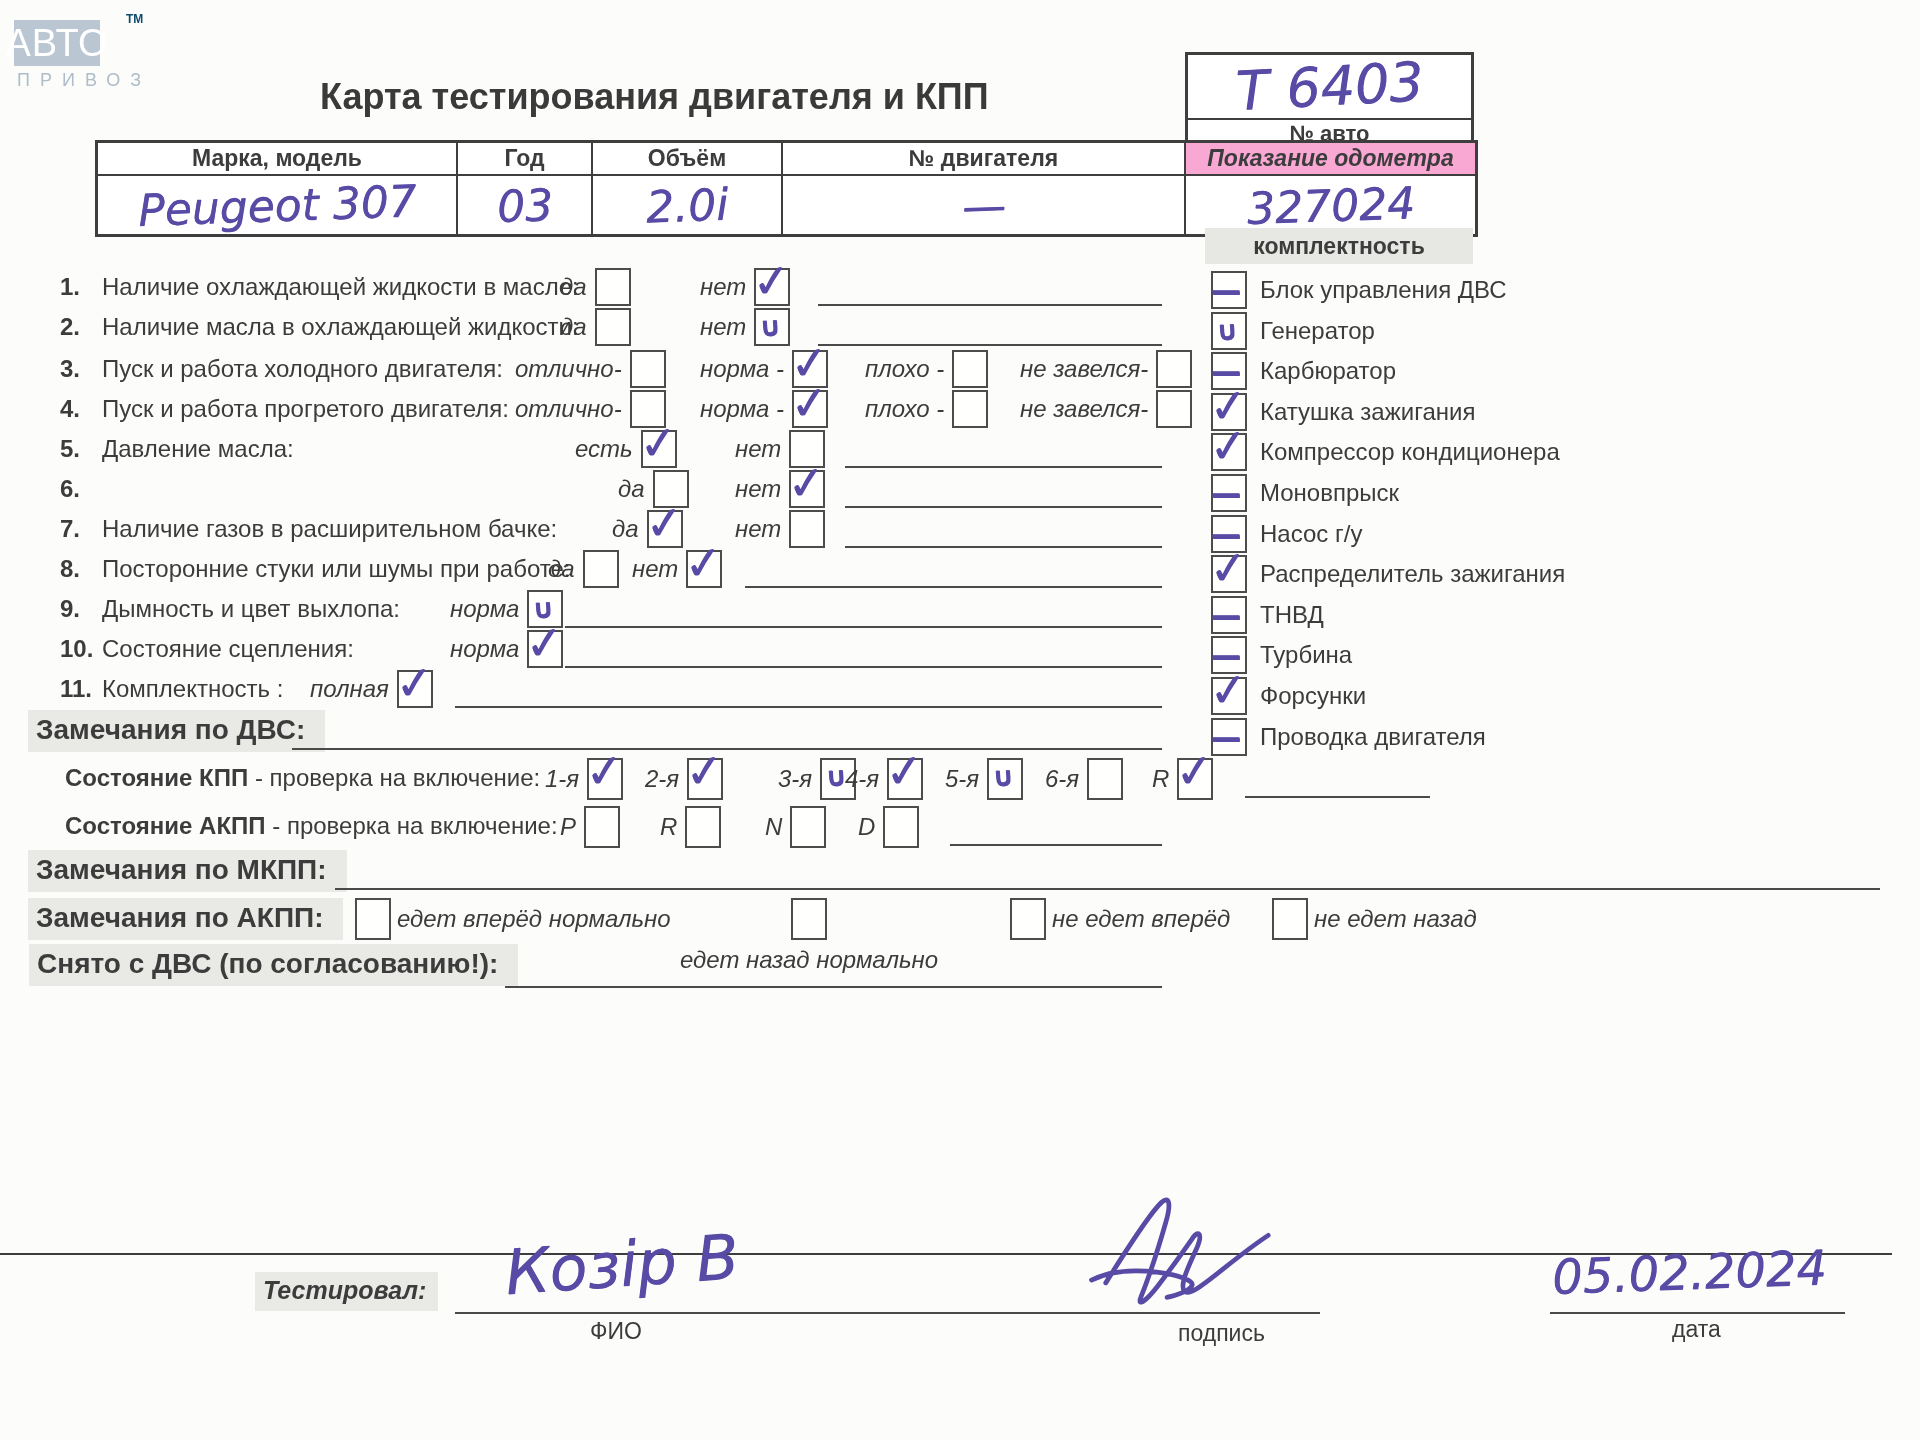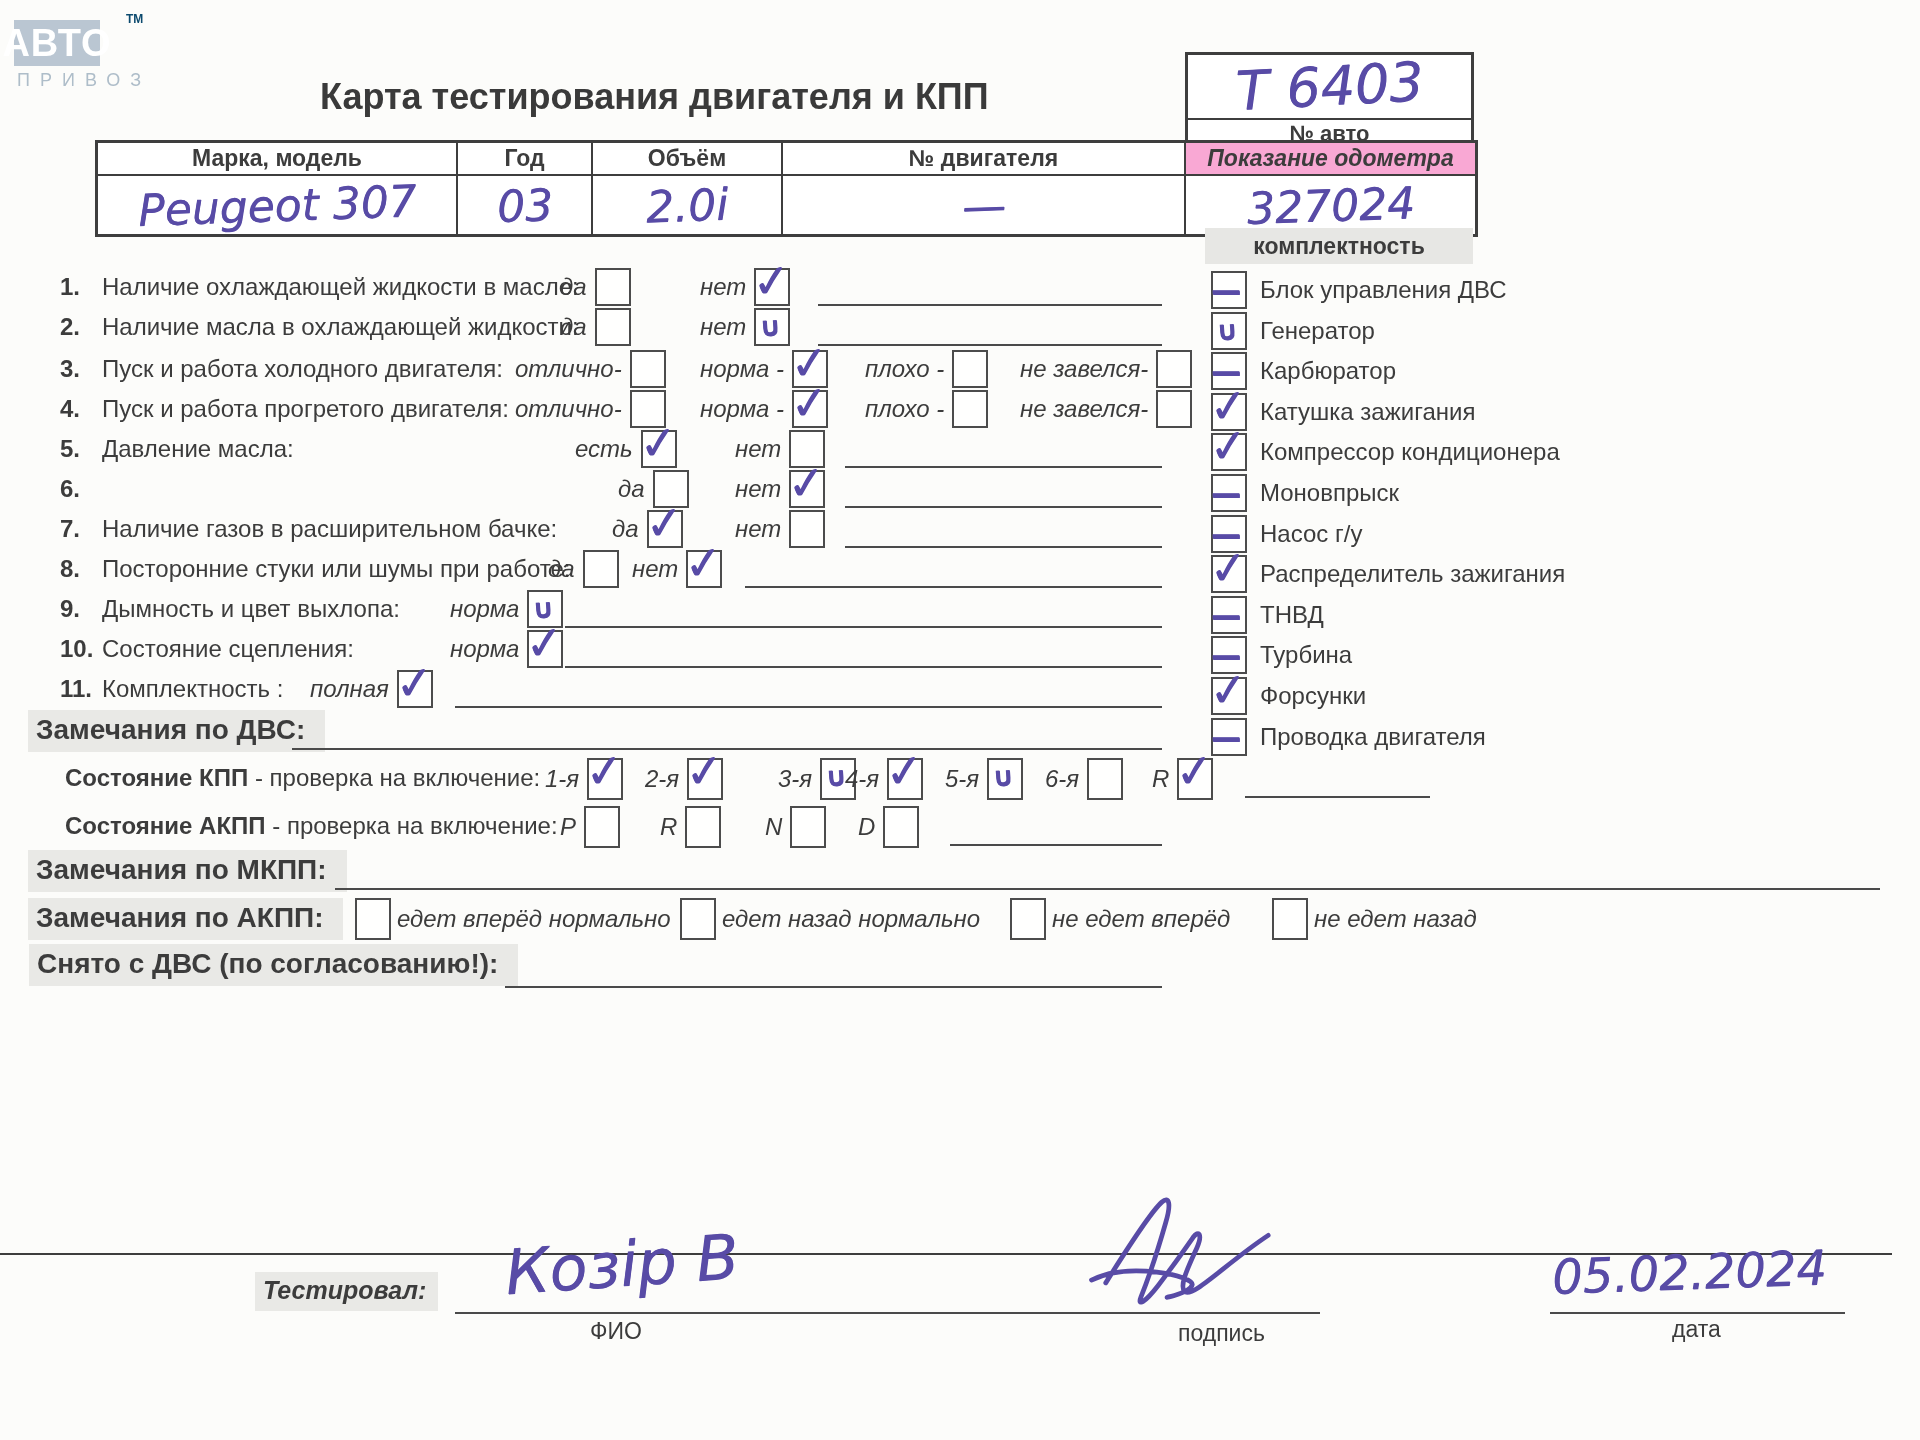--- a/index.html
+++ b/index.html
@@ -1,21 +1,21 @@
 <!DOCTYPE html>
 <html><head>
 <meta charset="utf-8">
 <style>
   *{margin:0;padding:0;box-sizing:border-box;}
   body{background:#e8e8e8;font-family:"Liberation Sans",sans-serif;}
   .page{position:relative;width:1920px;height:1440px;background:#fcfcfa;color:#3c3c3c;overflow:hidden;}
 
   
   .logo{position:absolute;left:14px;top:20px;width:110px;}
-  .logo-sq{width:86px;height:46px;background:#bac6d2;color:#ffffff;font-weight:bold;font-size:38px;
+  .logo-sq{width:86px;height:46px;background:#bac6d2;color:#ffffff;font-weight:normal;font-size:38px;
            display:flex;align-items:center;justify-content:center;letter-spacing:1px;}
   .logo-tm{position:absolute;left:112px;top:-8px;font-size:12px;color:#0c4a6e;font-weight:bold;}
   .logo-sub{margin-top:4px;color:#aebdc9;font-weight:normal;font-size:18px;letter-spacing:10px;text-indent:3px;white-space:nowrap;}
 
   .title{position:absolute;left:320px;top:76px;font-size:36px;font-weight:bold;color:#3a3a3a;}
 
   
   .abox{position:absolute;left:1185px;top:52px;width:289px;height:90px;border:3px solid #3e3e3e;border-bottom:none;
         display:flex;flex-direction:column;background:#fff;}
   .abox-val{flex:1;display:flex;align-items:center;justify-content:center;overflow:visible;}
@@ -443,21 +443,21 @@
       <span class="box box-tall"></span>
     </span>
     <span class="gear" style="left: 858px; top: 806px;">
       <span class="opt-label">D</span>
       <span class="box box-tall"></span>
     </span>
     <span class="an-opt" style="left: 355px; top: 898px;">
       <span class="box box-tall"></span>
       <span class="opt-label">едет вперёд нормально</span>
     </span>
-    <span class="an-opt" style="left: 680px; top: 898px;">
+    <span class="an-opt" style="left: 680px; top: 898px; flex-direction: column;">
       <span class="box box-tall"></span>
       <span class="opt-label">едет назад нормально</span>
     </span>
     <span class="an-opt" style="left: 1010px; top: 898px;">
       <span class="box box-tall"></span>
       <span class="opt-label">не едет вперёд</span>
     </span>
     <span class="an-opt" style="left: 1272px; top: 898px;">
       <span class="box box-tall"></span>
       <span class="opt-label">не едет назад</span>

